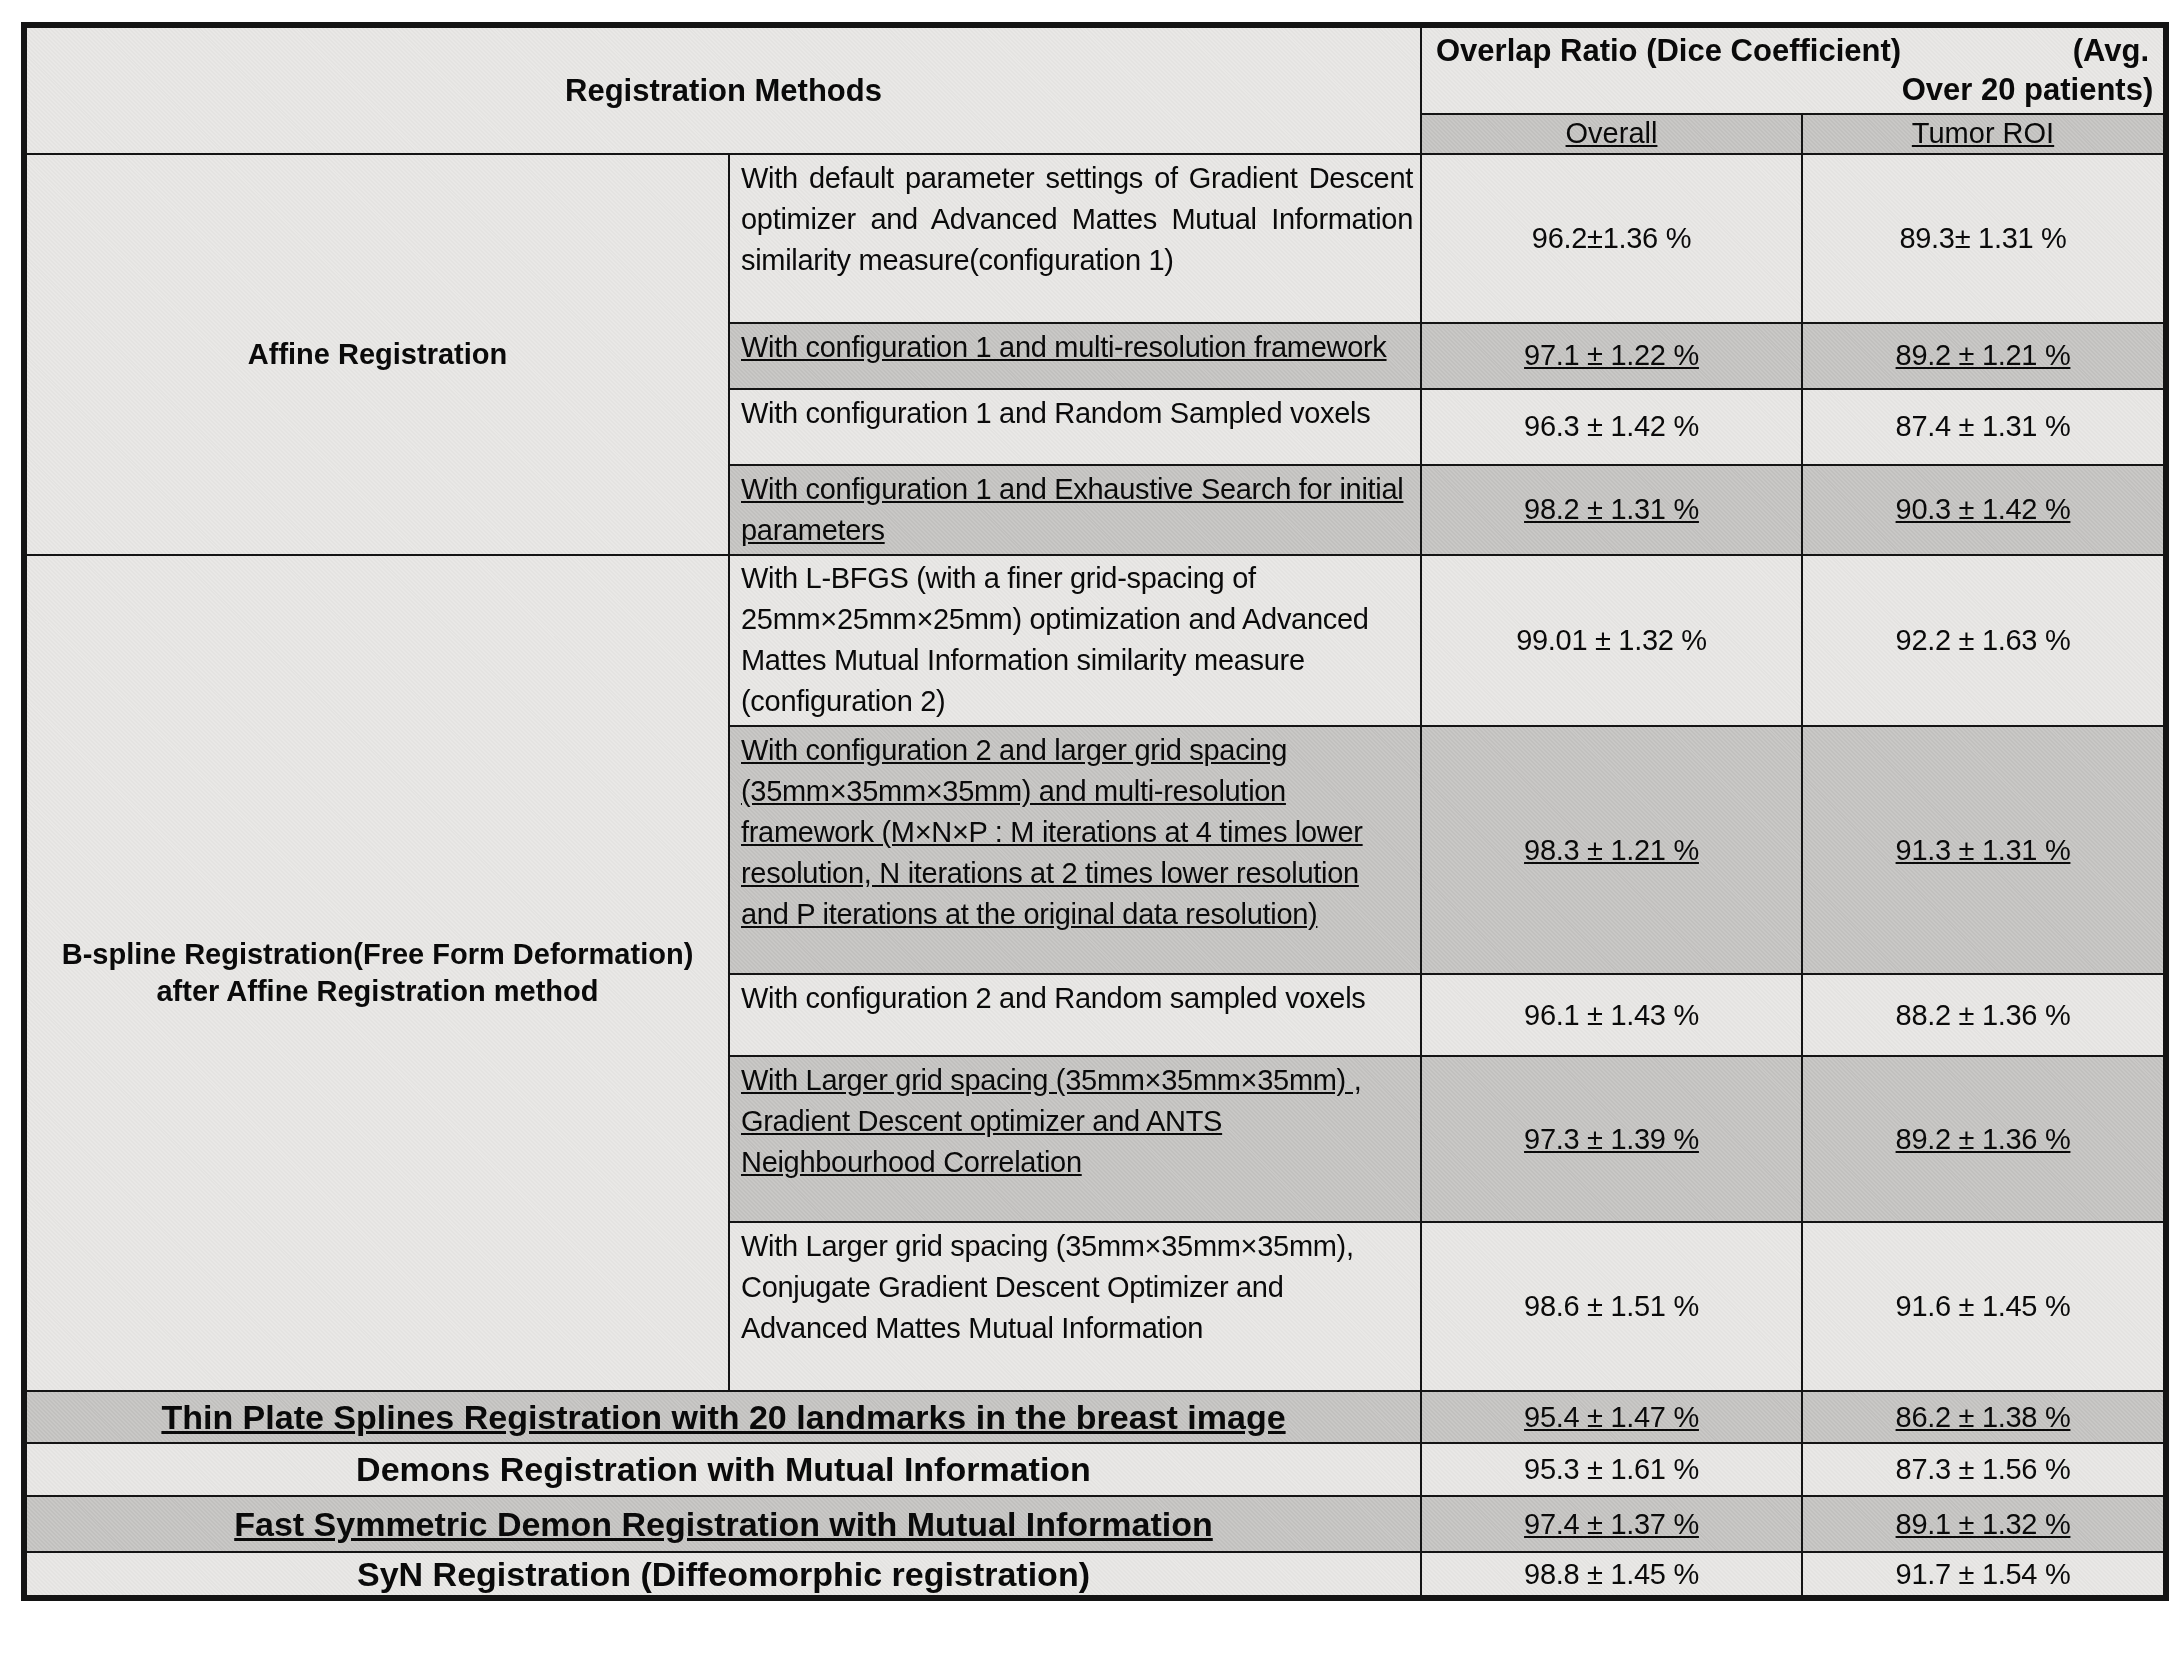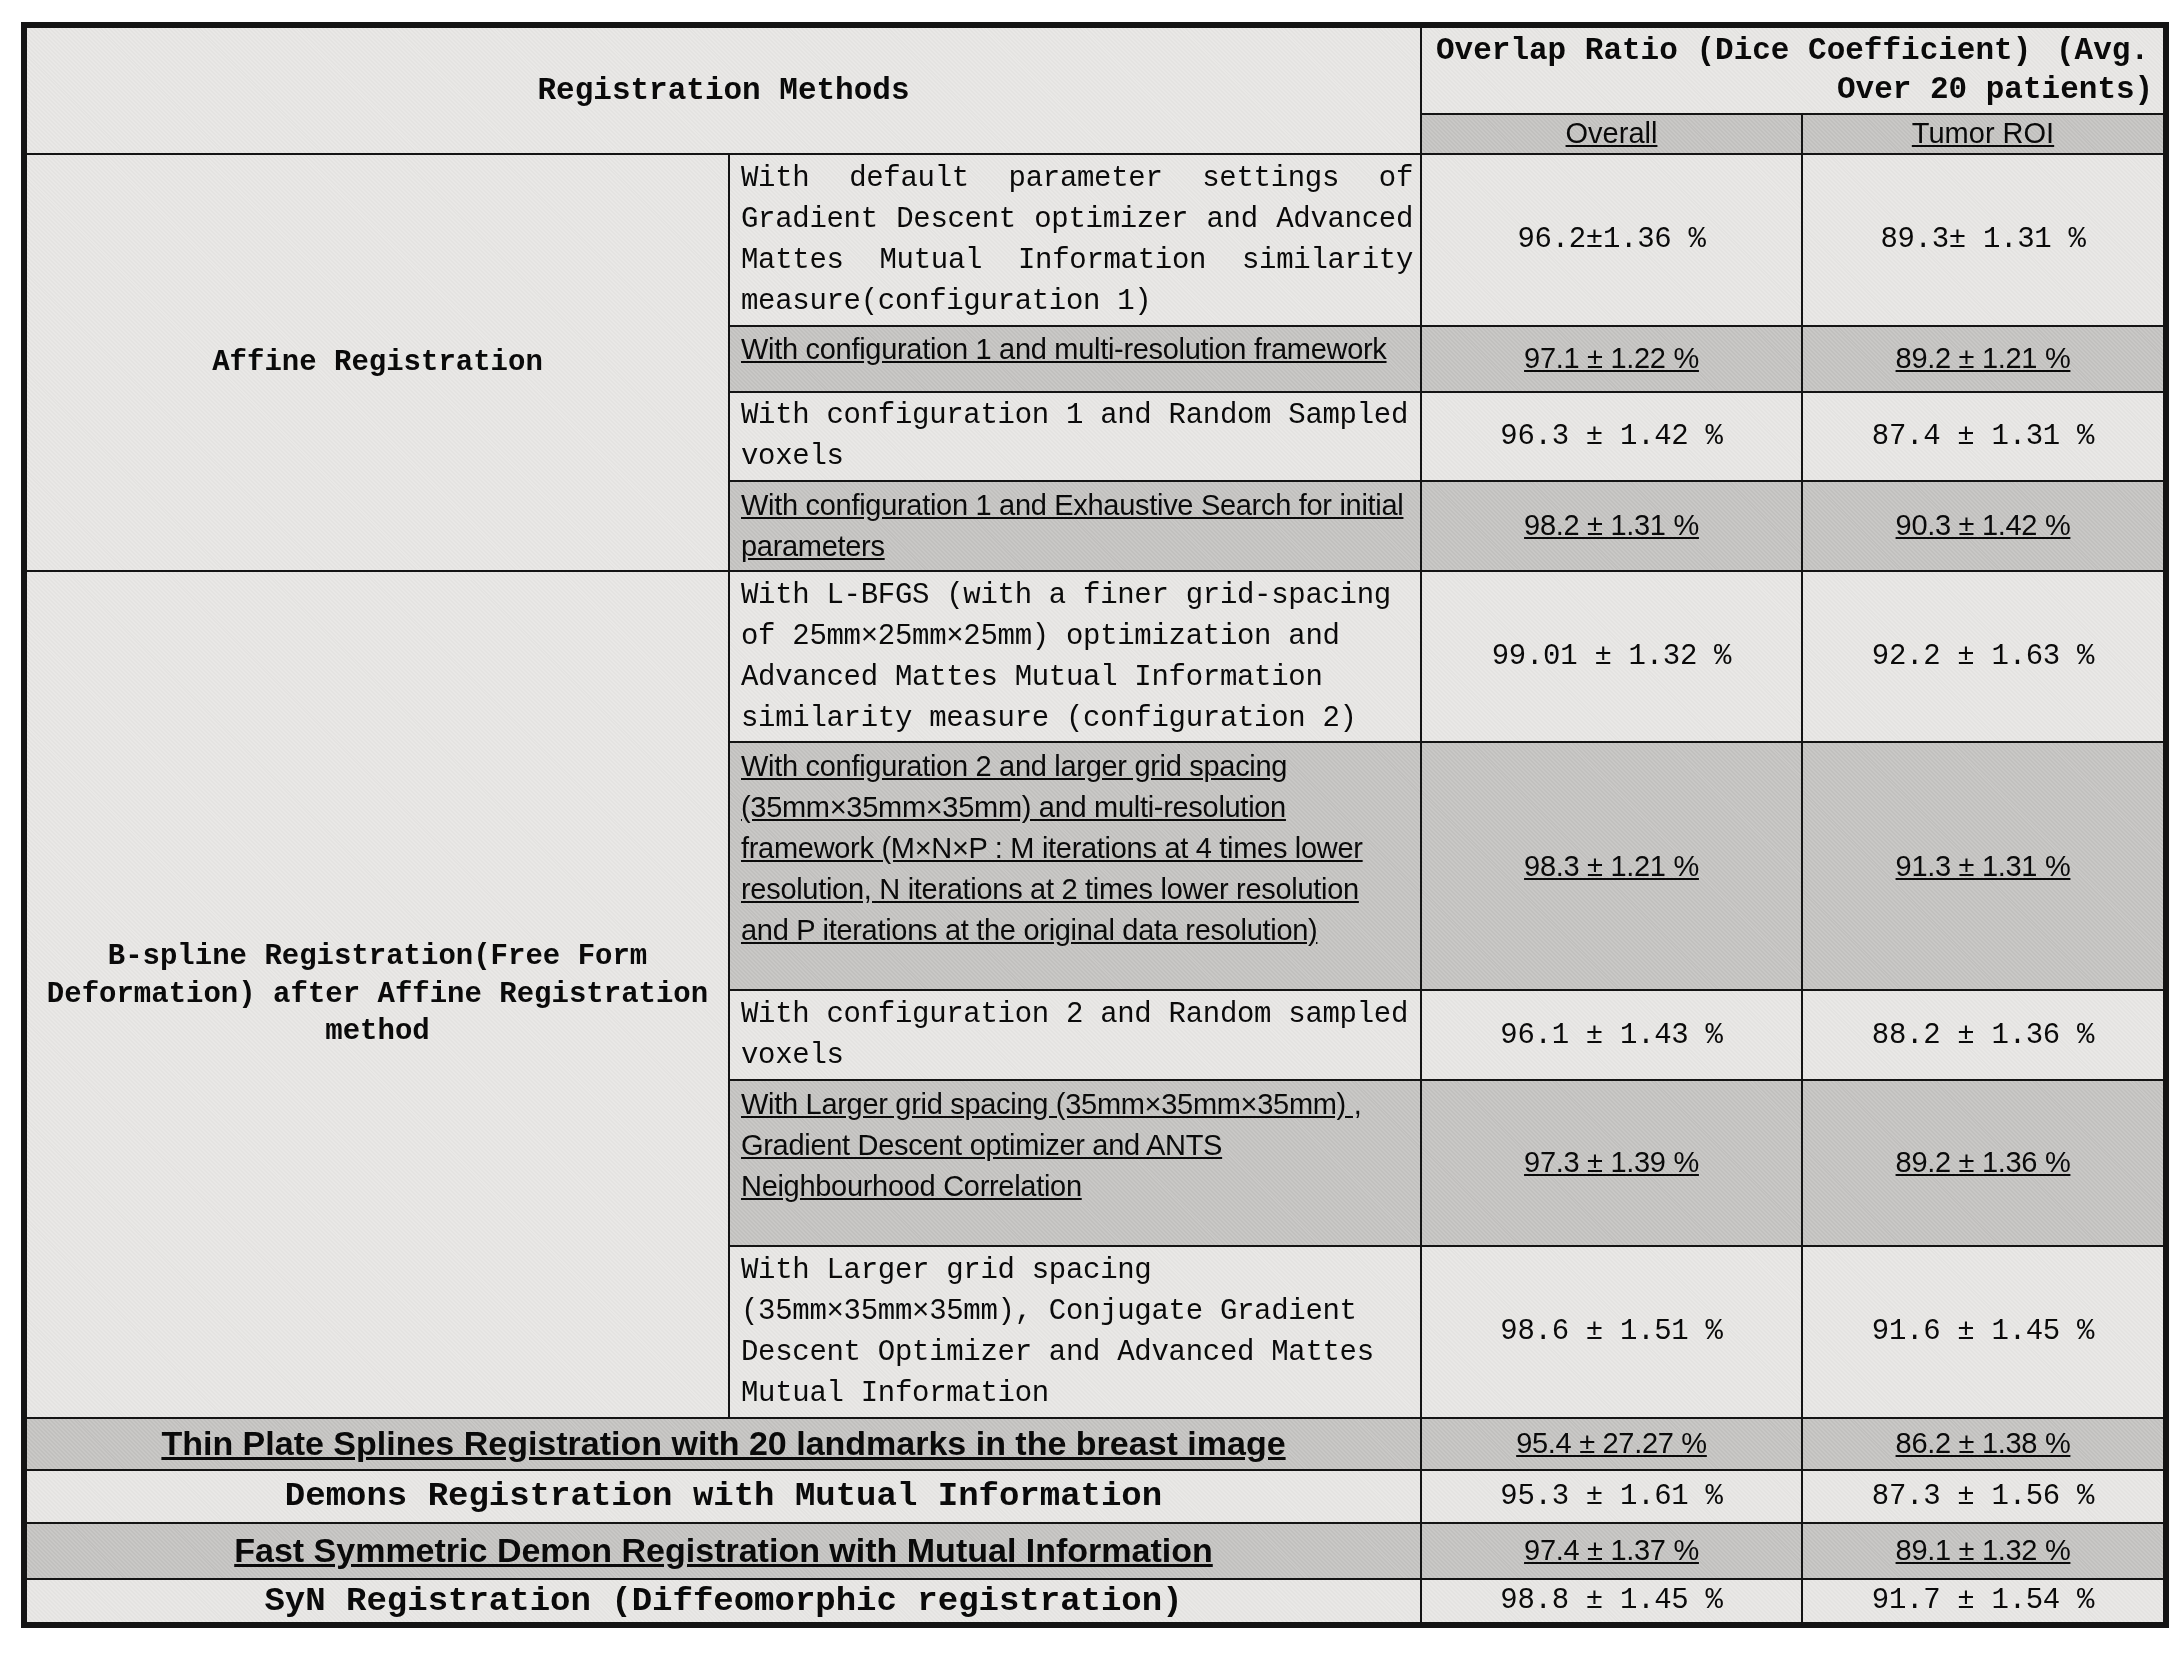--- a/index.html
+++ b/index.html
@@ -17,21 +17,21 @@
     top: 22px;
     width: 2141px;
     border-collapse: collapse;
     table-layout: fixed;
     border: 6.3px solid #141414;
   }
   td, th { border: 2.8px solid #141414; overflow: hidden; }
   .light { background: #e9e8e6; }
   .dark  { background: #c7c6c4; text-decoration: underline; }
   
-  .light { background-image: repeating-linear-gradient(45deg, rgba(0,0,0,0.018) 0 1.4px, rgba(255,255,255,0.02) 1.4px 2.8px); font-family: Liberation Mono, monospace; }
+  .light { background-image: repeating-linear-gradient(45deg, rgba(0,0,0,0.018) 0 1.4px, rgba(255,255,255,0.02) 1.4px 2.8px); }
   .dark  { background-image: repeating-linear-gradient(45deg, rgba(0,0,0,0.030) 0 1.4px, rgba(255,255,255,0.03) 1.4px 2.8px); }
 
   th.main-hdr, td.group-cell {
     font-size: 31px; font-weight: bold; text-align: center; vertical-align: middle;
     padding: 2.8px 9.8px; line-height: 1.28;
   }
   td.group-cell { font-size: 29px; }
   th.sub-hdr {
     font-size: 29px; font-weight: normal; text-align: center; vertical-align: middle;
     padding: 1.4px 7px;
@@ -132,21 +132,21 @@
     </tr>
 
     <tr style="height:169px">
       <td class="desc-cell light">With Larger grid spacing (35mm×35mm×35mm), Conjugate Gradient Descent Optimizer and  Advanced Mattes Mutual Information</td>
       <td class="value-cell light">98.6 ± 1.51 %</td>
       <td class="value-cell light">91.6 ± 1.45 %</td>
     </tr>
 
     <tr style="height:52px">
       <td class="method-cell dark" colspan="2">Thin Plate Splines Registration with 20 landmarks in the breast image</td>
-      <td class="value-cell dark">95.4 ± 27.27 %</td>
+      <td class="value-cell dark">95.4 ± 1.47 %</td>
       <td class="value-cell dark">86.2 ± 1.38 %</td>
     </tr>
     <tr style="height:53px">
       <td class="method-cell light" colspan="2">Demons Registration with Mutual Information</td>
       <td class="value-cell light">95.3 ± 1.61 %</td>
       <td class="value-cell light">87.3 ± 1.56 %</td>
     </tr>
     <tr style="height:56px">
       <td class="method-cell dark" colspan="2">Fast Symmetric Demon Registration with Mutual Information</td>
       <td class="value-cell dark">97.4 ± 1.37 %</td>

